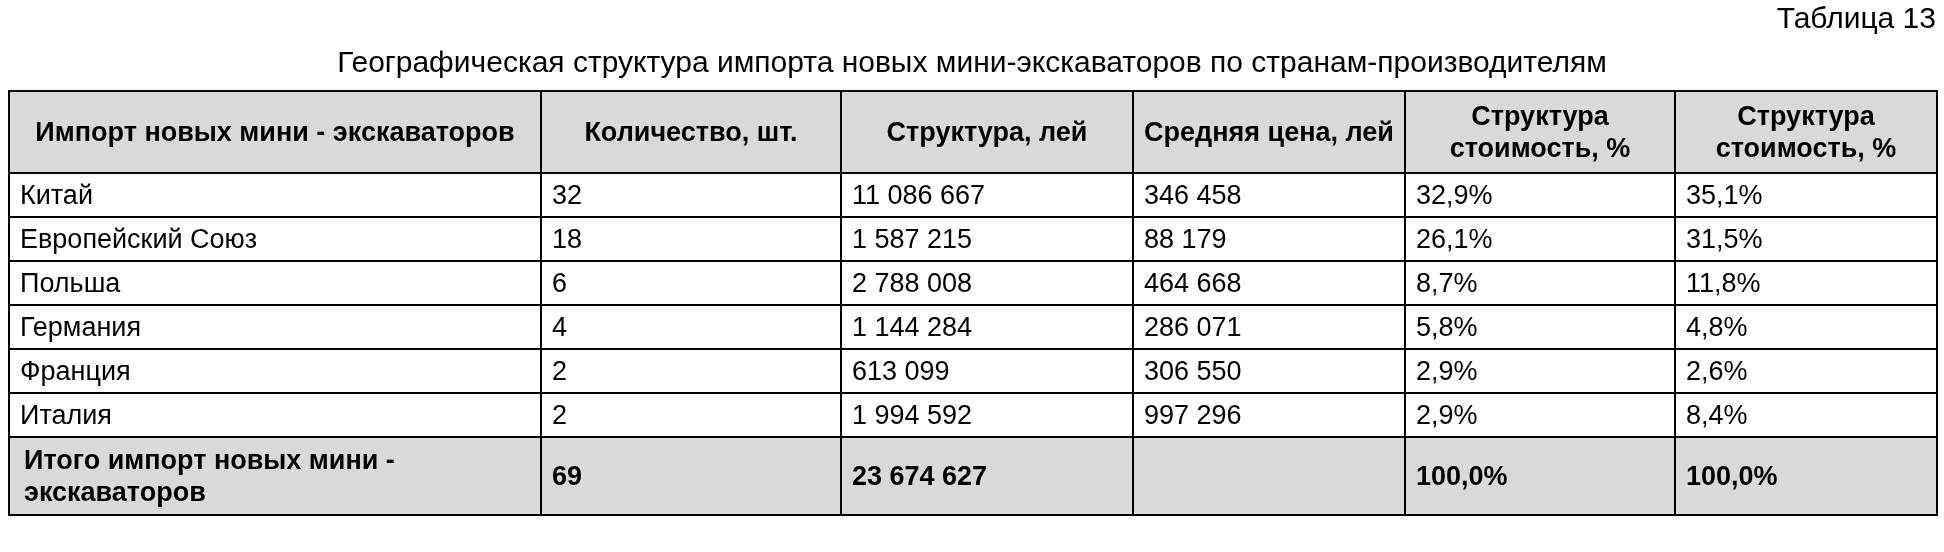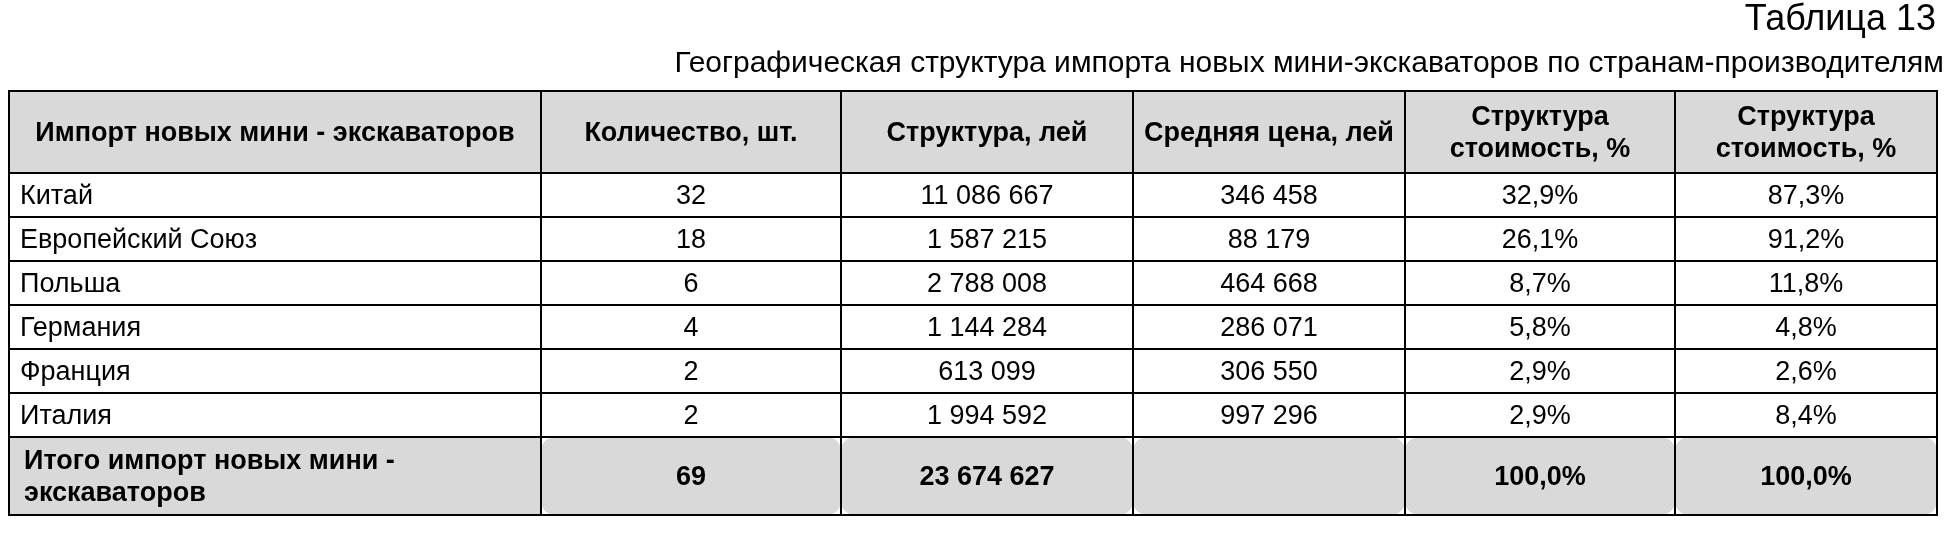--- a/index.html
+++ b/index.html
@@ -17,30 +17,30 @@
   .page {
     position: relative;
     width: 1944px;
     height: 552px;
     box-sizing: border-box;
   }
   .table-number {
     position: absolute;
     top: 0px;
     right: 8px;
-    font-size: 36px;
+    font-size: 30px;
     line-height: 36px;
     white-space: nowrap;
   }
   .doc-title {
     position: absolute;
     top: 44px;
     left: 0;
     width: 1944px;
-    text-align: right;
+    text-align: center;
     font-size: 30px;
     line-height: 36px;
     white-space: nowrap;
   }
   .table-wrap {
     position: absolute;
     top: 90px;
     left: 8px;
     width: 1928px;
   }
@@ -62,22 +62,21 @@
     font-weight: bold;
     height: 76px;
   }
   tbody td {
     height: 38px;
   }
   td.label {
     text-align: left;
   }
   td.num {
-    text-align: center;
-    border-radius: 14px;
+    text-align: left;
   }
   tr.total td {
     background: #d9d9d9;
     font-weight: bold;
     height: 72px;
   }
   tr.total td.label {
     text-align: left;
     padding-left: 14px;
   }
@@ -117,29 +116,29 @@
           <th>Структура стоимость, %</th>
         </tr>
       </thead>
       <tbody>
         <tr>
           <td class="label">Китай</td>
           <td class="num">32</td>
           <td class="num">11 086 667</td>
           <td class="num">346 458</td>
           <td class="num">32,9%</td>
-          <td class="num">87,3%</td>
+          <td class="num">35,1%</td>
         </tr>
         <tr>
           <td class="label">Европейский Союз</td>
           <td class="num">18</td>
           <td class="num">1 587 215</td>
           <td class="num">88 179</td>
           <td class="num">26,1%</td>
-          <td class="num">91,2%</td>
+          <td class="num">31,5%</td>
         </tr>
         <tr>
           <td class="label">Польша</td>
           <td class="num">6</td>
           <td class="num">2 788 008</td>
           <td class="num">464 668</td>
           <td class="num">8,7%</td>
           <td class="num">11,8%</td>
         </tr>
         <tr>

